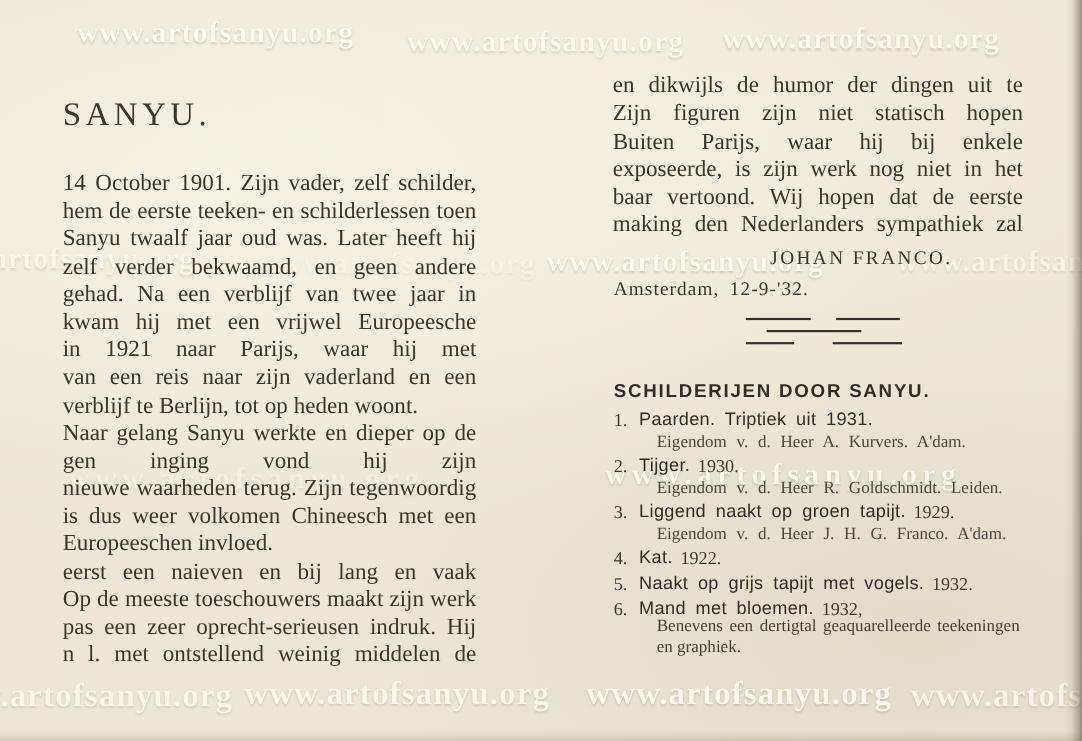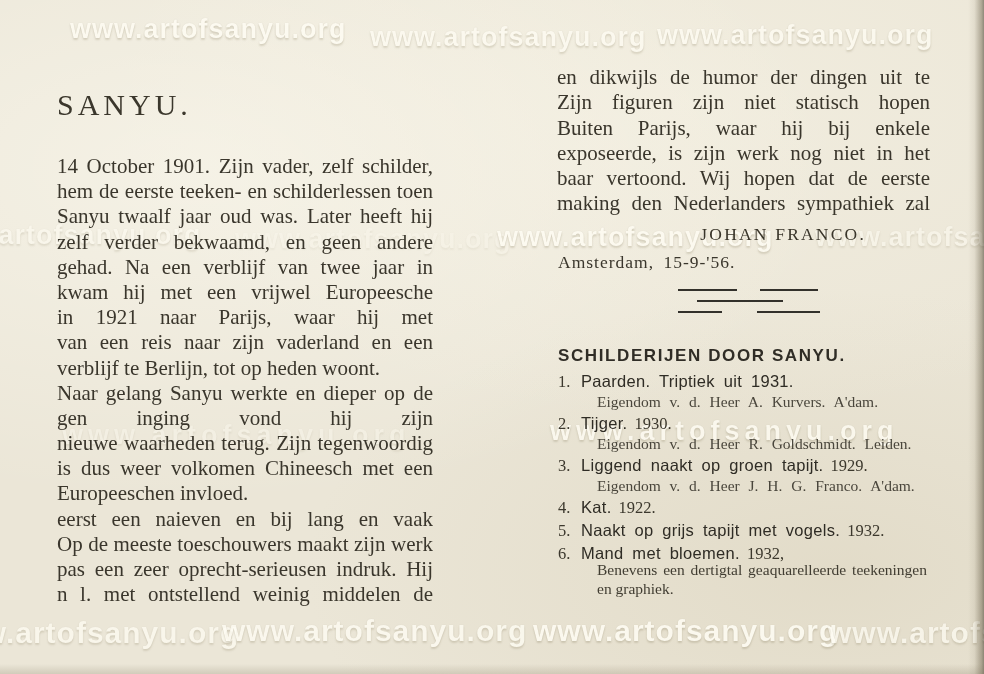--- a/index.html
+++ b/index.html
@@ -8,21 +8,21 @@
     font-family:"Liberation Serif",serif;color:#3a362c;
     background:
       radial-gradient(120% 90% at 20% 25%, rgba(255,253,244,0.50), rgba(255,253,244,0) 55%),
       radial-gradient(100% 80% at 70% 15%, rgba(248,244,230,0.45), rgba(248,244,230,0) 60%),
       radial-gradient(90% 70% at 85% 85%, rgba(203,192,163,0.28), rgba(203,192,163,0) 60%),
       #ebe6d7;
   }
   
   .wm{
     position:absolute;white-space:nowrap;pointer-events:none;
-    font-family:Liberation Sans, sans-serif;font-weight:700;
+    font-family:Liberation Serif, serif;font-weight:700;
     color:#fffdf4;
     text-shadow:0 2px 2px rgba(130,118,90,0.30), 0 0 1px rgba(130,118,90,0.28);
     text-align:right;
   }
   
   .page-title{
     position:absolute;left:57px;top:88px;margin:0;
     font-size:30px;font-weight:400;letter-spacing:4px;color:#3b372c;
   }
   .col{position:absolute;font-size:21px;margin-top:20px;}
@@ -152,21 +152,21 @@
         <div class="tline">Buiten Parijs, waar hij bij enkele gelegenheden</div>
 
         <div class="tline">exposeerde, is zijn werk nog niet in het open-</div>
 
         <div class="tline">baar vertoond. Wij hopen dat de eerste kennis-</div>
 
         <div class="tline">making den Nederlanders sympathiek zal zijn.</div>
       </div>
 
     <div class="signature">JOHAN FRANCO.</div>
-    <div class="dateline">Amsterdam, 15-9-'56.</div>
+    <div class="dateline">Amsterdam, 12-9-'32.</div>
 
     <div class="ornament">
       <div class="o-line o1"></div>
       <div class="o-line o2"></div>
       <div class="o-line o3"></div>
       <div class="o-line o4"></div>
       <div class="o-line o5"></div>
     </div>
 
     <h2 class="list-heading">SCHILDERIJEN DOOR SANYU.</h2>

